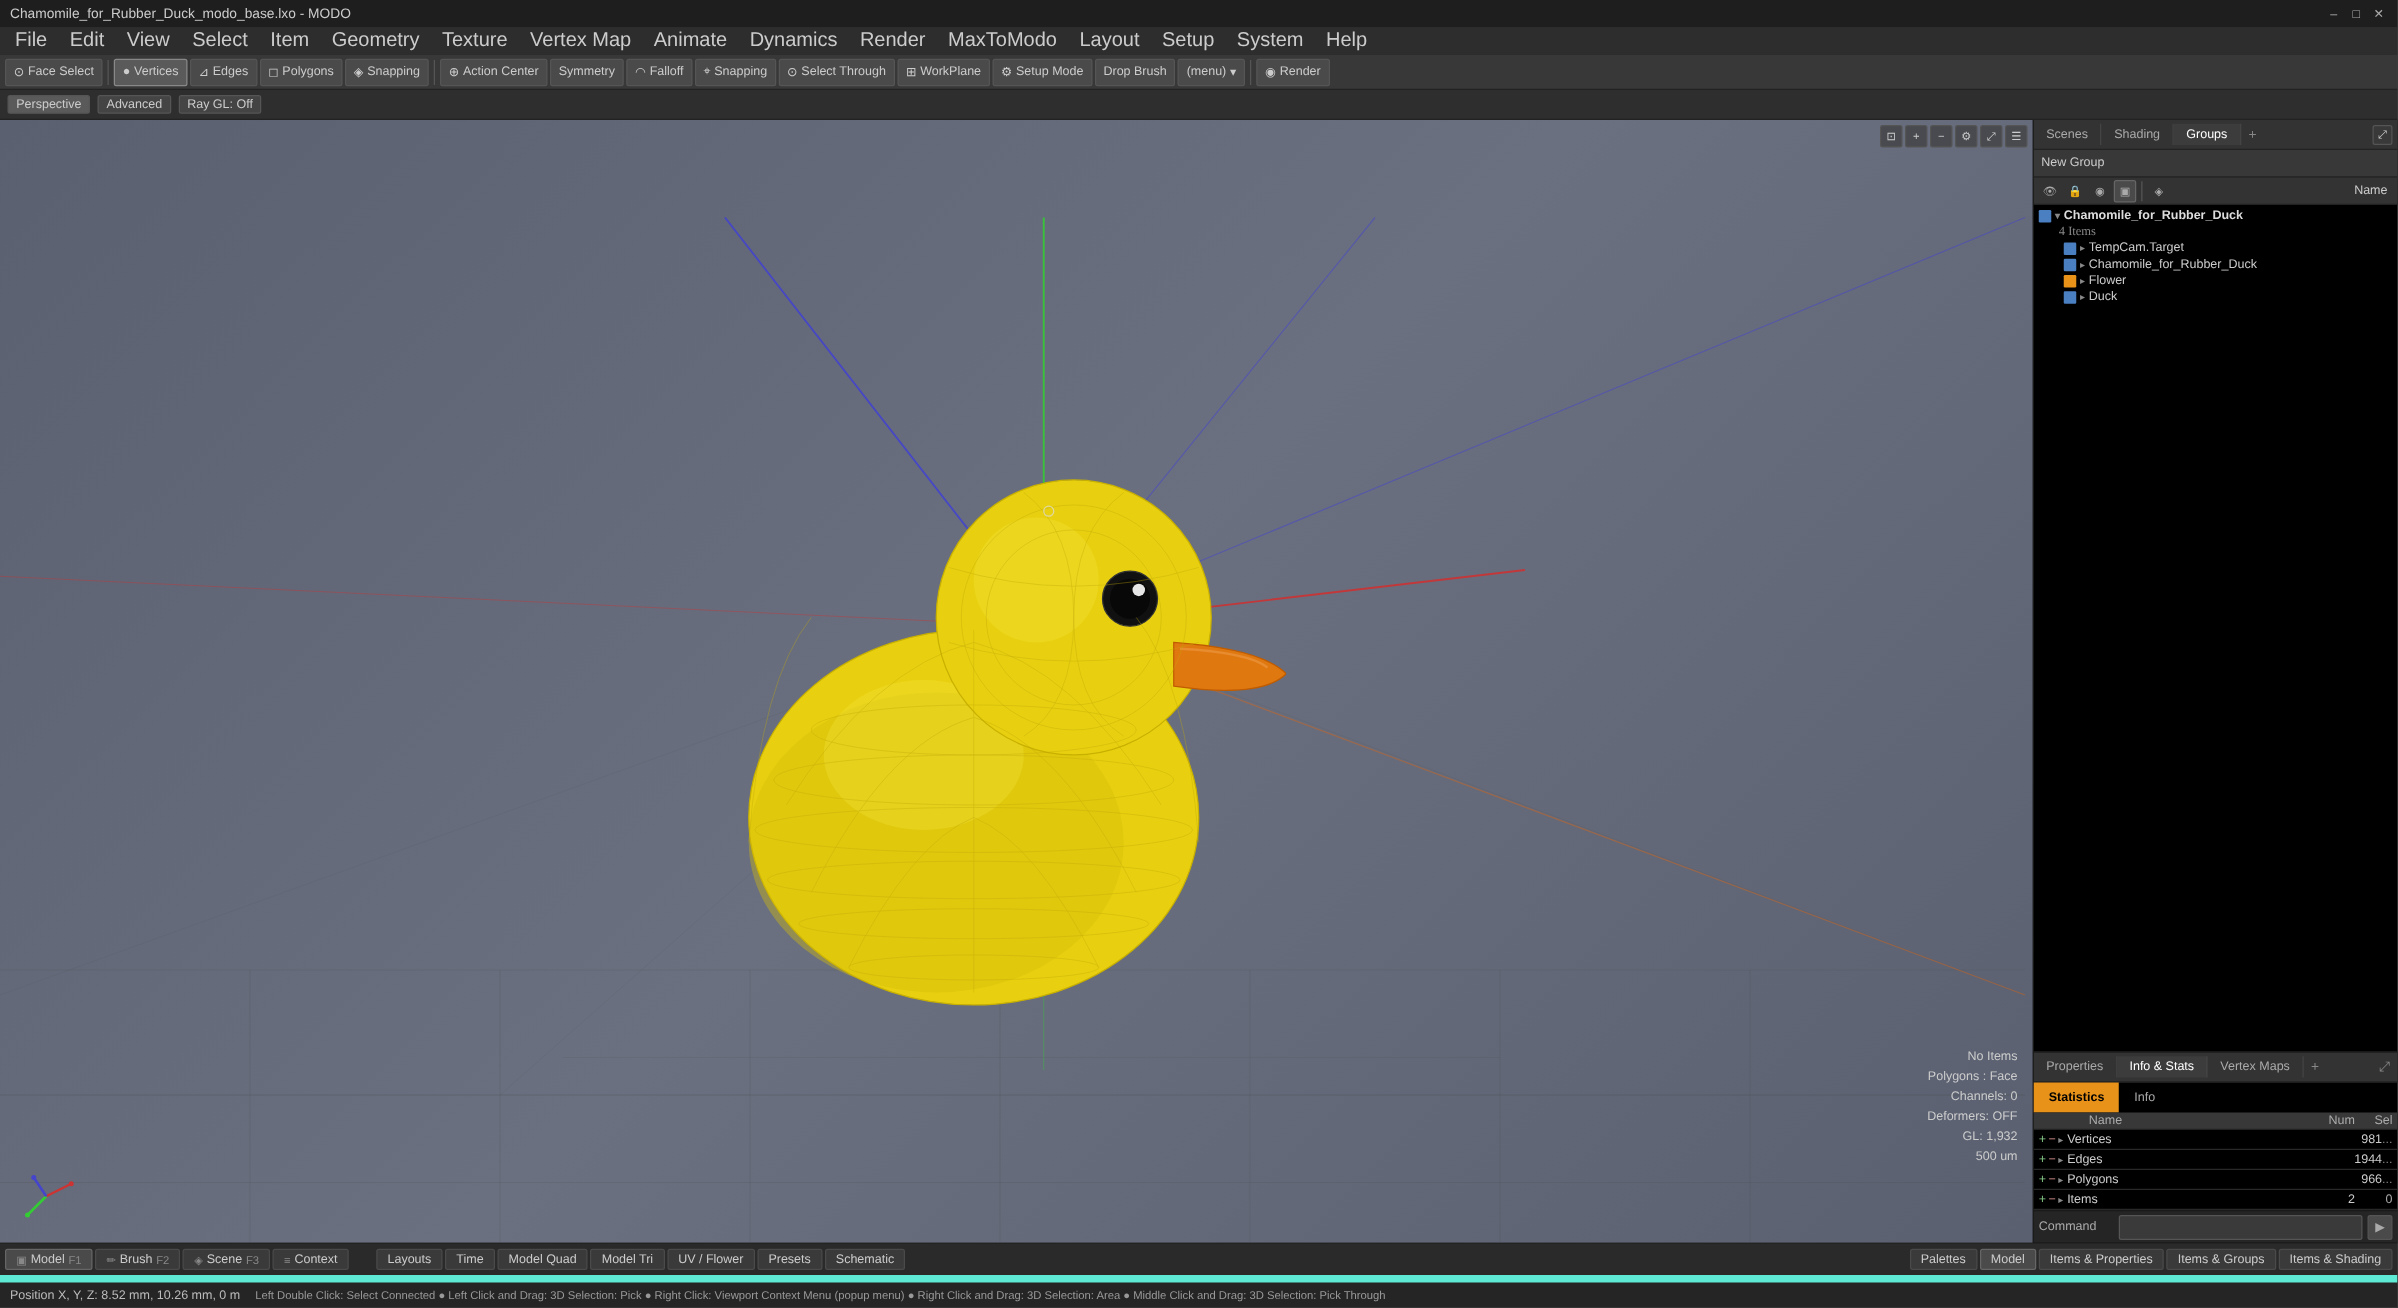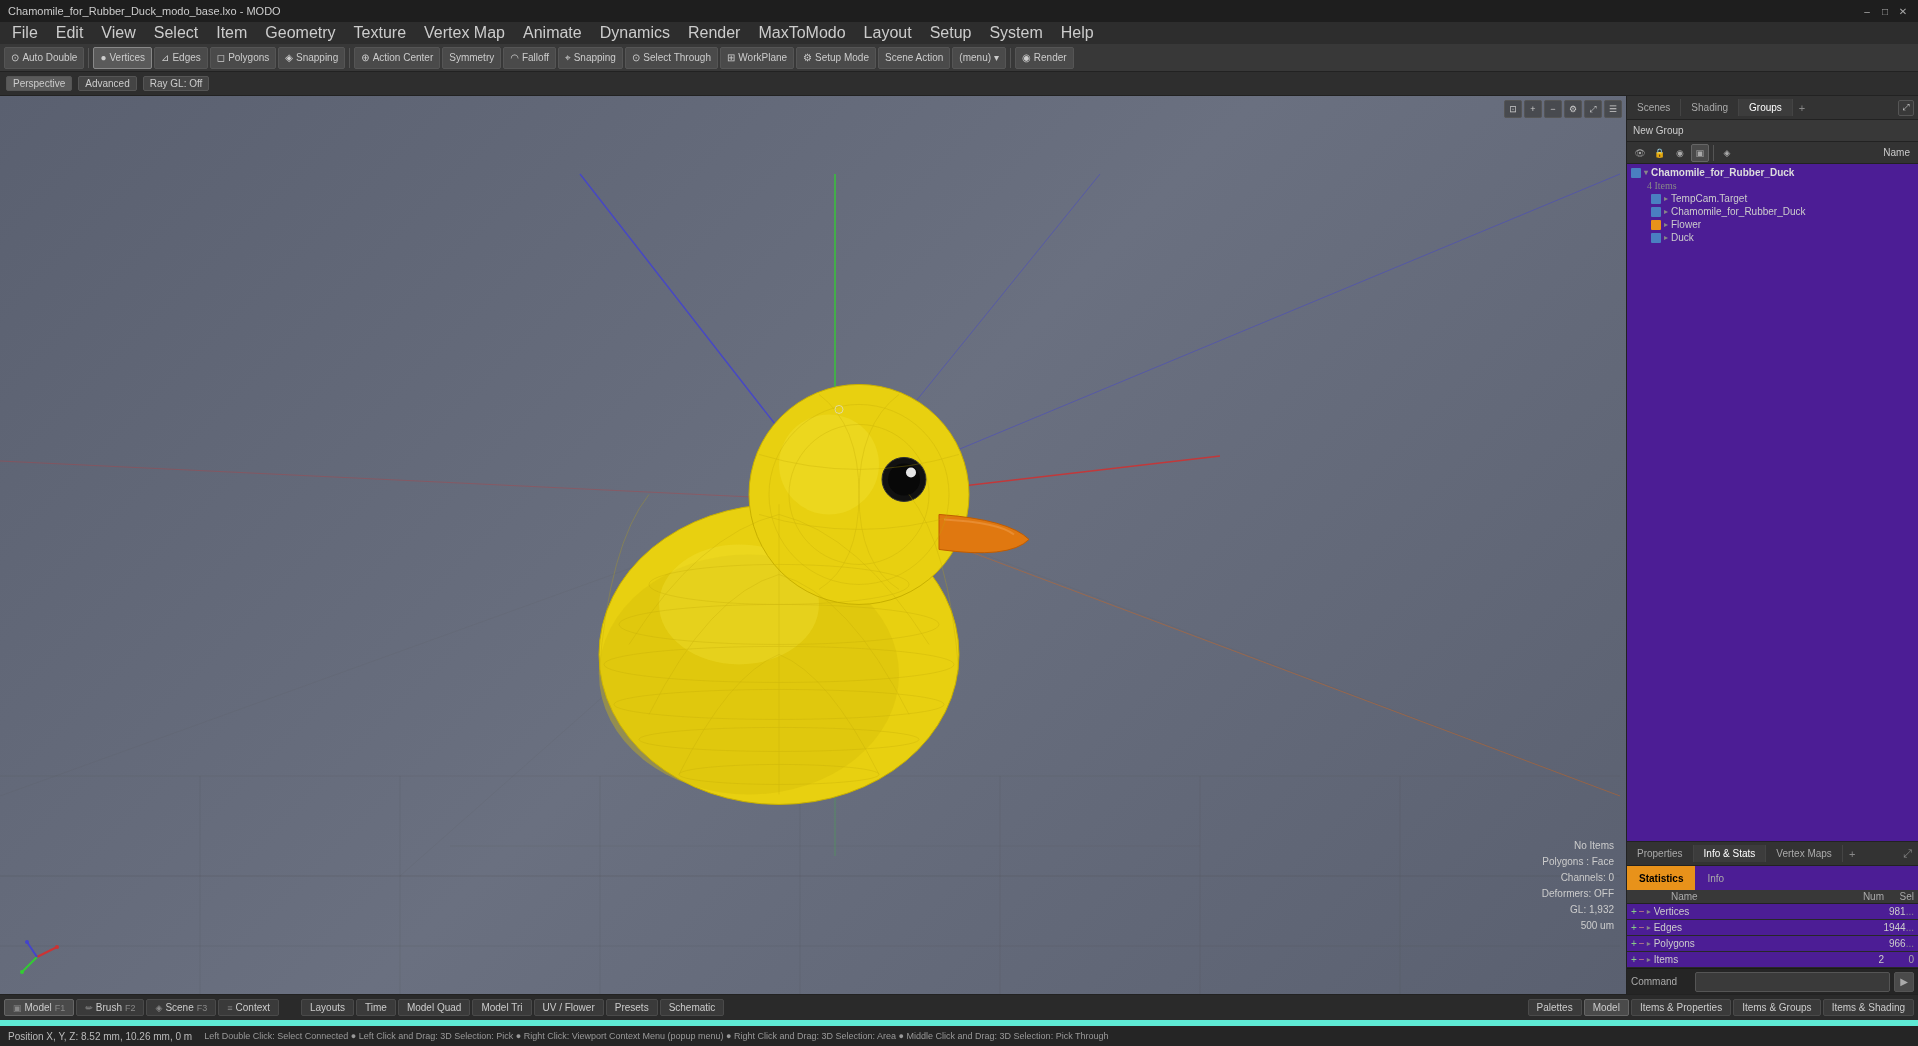--- a/index.html
+++ b/index.html
@@ -146,21 +146,21 @@
       position: absolute;
       bottom: 12px;
       left: 12px;
       width: 50px;
       height: 50px;
     }
 
     
     #right-panel {
       width: 292px;
-      background: #4c1d95;
+      background: #000000;
       border-left: 1px solid #222;
       display: flex;
       flex-direction: column;
     }
 
     
     #right-top-tabs {
       height: 24px;
       background: #333;
       display: flex;
@@ -481,21 +481,21 @@
     <div class="menu-item">MaxToModo</div>
     <div class="menu-item">Layout</div>
     <div class="menu-item">Setup</div>
     <div class="menu-item">System</div>
     <div class="menu-item">Help</div>
   </div>
 
 <div id="toolbar">
   <div class="toolbar-btn">
     <span class="toolbar-icon">⊙</span>
-    <span>Auto Double</span>
+    <span>Face Select</span>
   </div>
   <div class="toolbar-sep"></div>
   <div class="toolbar-btn active">
     <span class="toolbar-icon">●</span>
     <span>Vertices</span>
   </div>
   <div class="toolbar-btn">
     <span class="toolbar-icon">⊿</span>
     <span>Edges</span>
   </div>
@@ -529,21 +529,21 @@
   </div>
   <div class="toolbar-btn">
     <span class="toolbar-icon">⊞</span>
     <span>WorkPlane</span>
   </div>
   <div class="toolbar-btn">
     <span class="toolbar-icon">⚙</span>
     <span>Setup Mode</span>
   </div>
   <div class="toolbar-btn">
-    <span>Scene Action</span>
+    <span>Drop Brush</span>
   </div>
   <div class="toolbar-btn">
     <span>(menu)</span>
     <span>▾</span>
   </div>
   <div class="toolbar-sep"></div>
   <div class="toolbar-btn">
     <span class="toolbar-icon">◉</span>
     <span>Render</span>
   </div>

